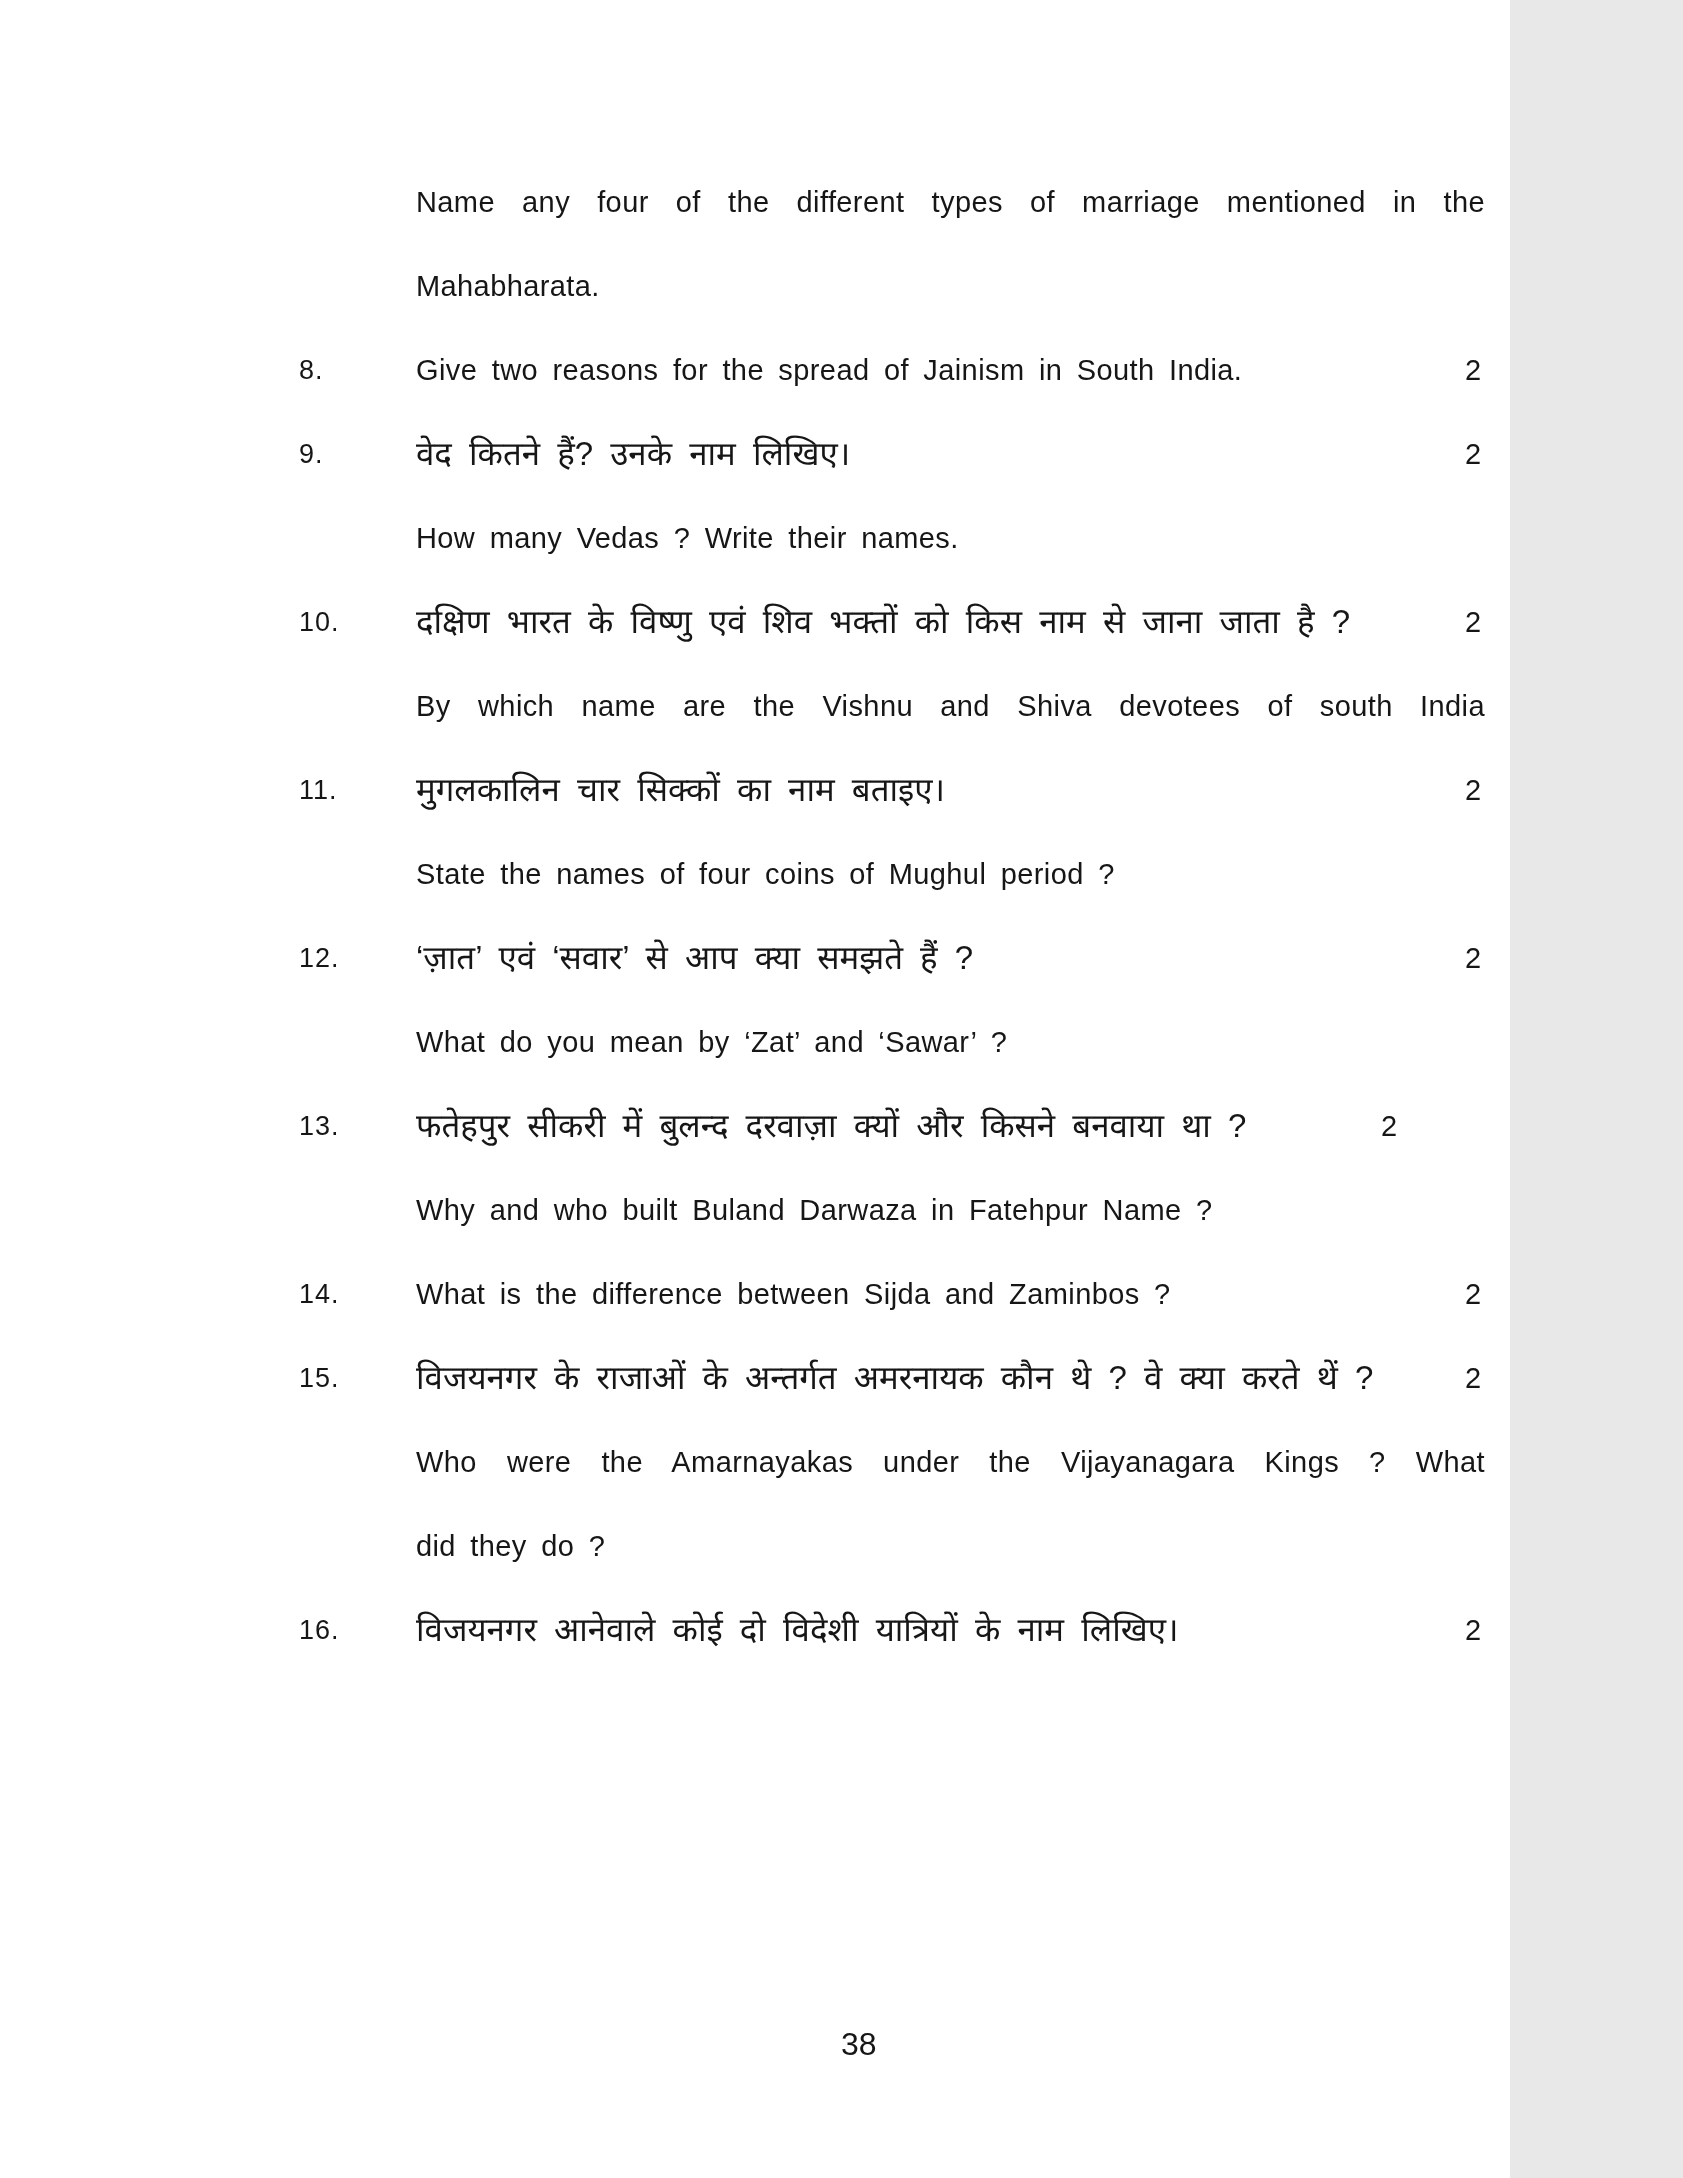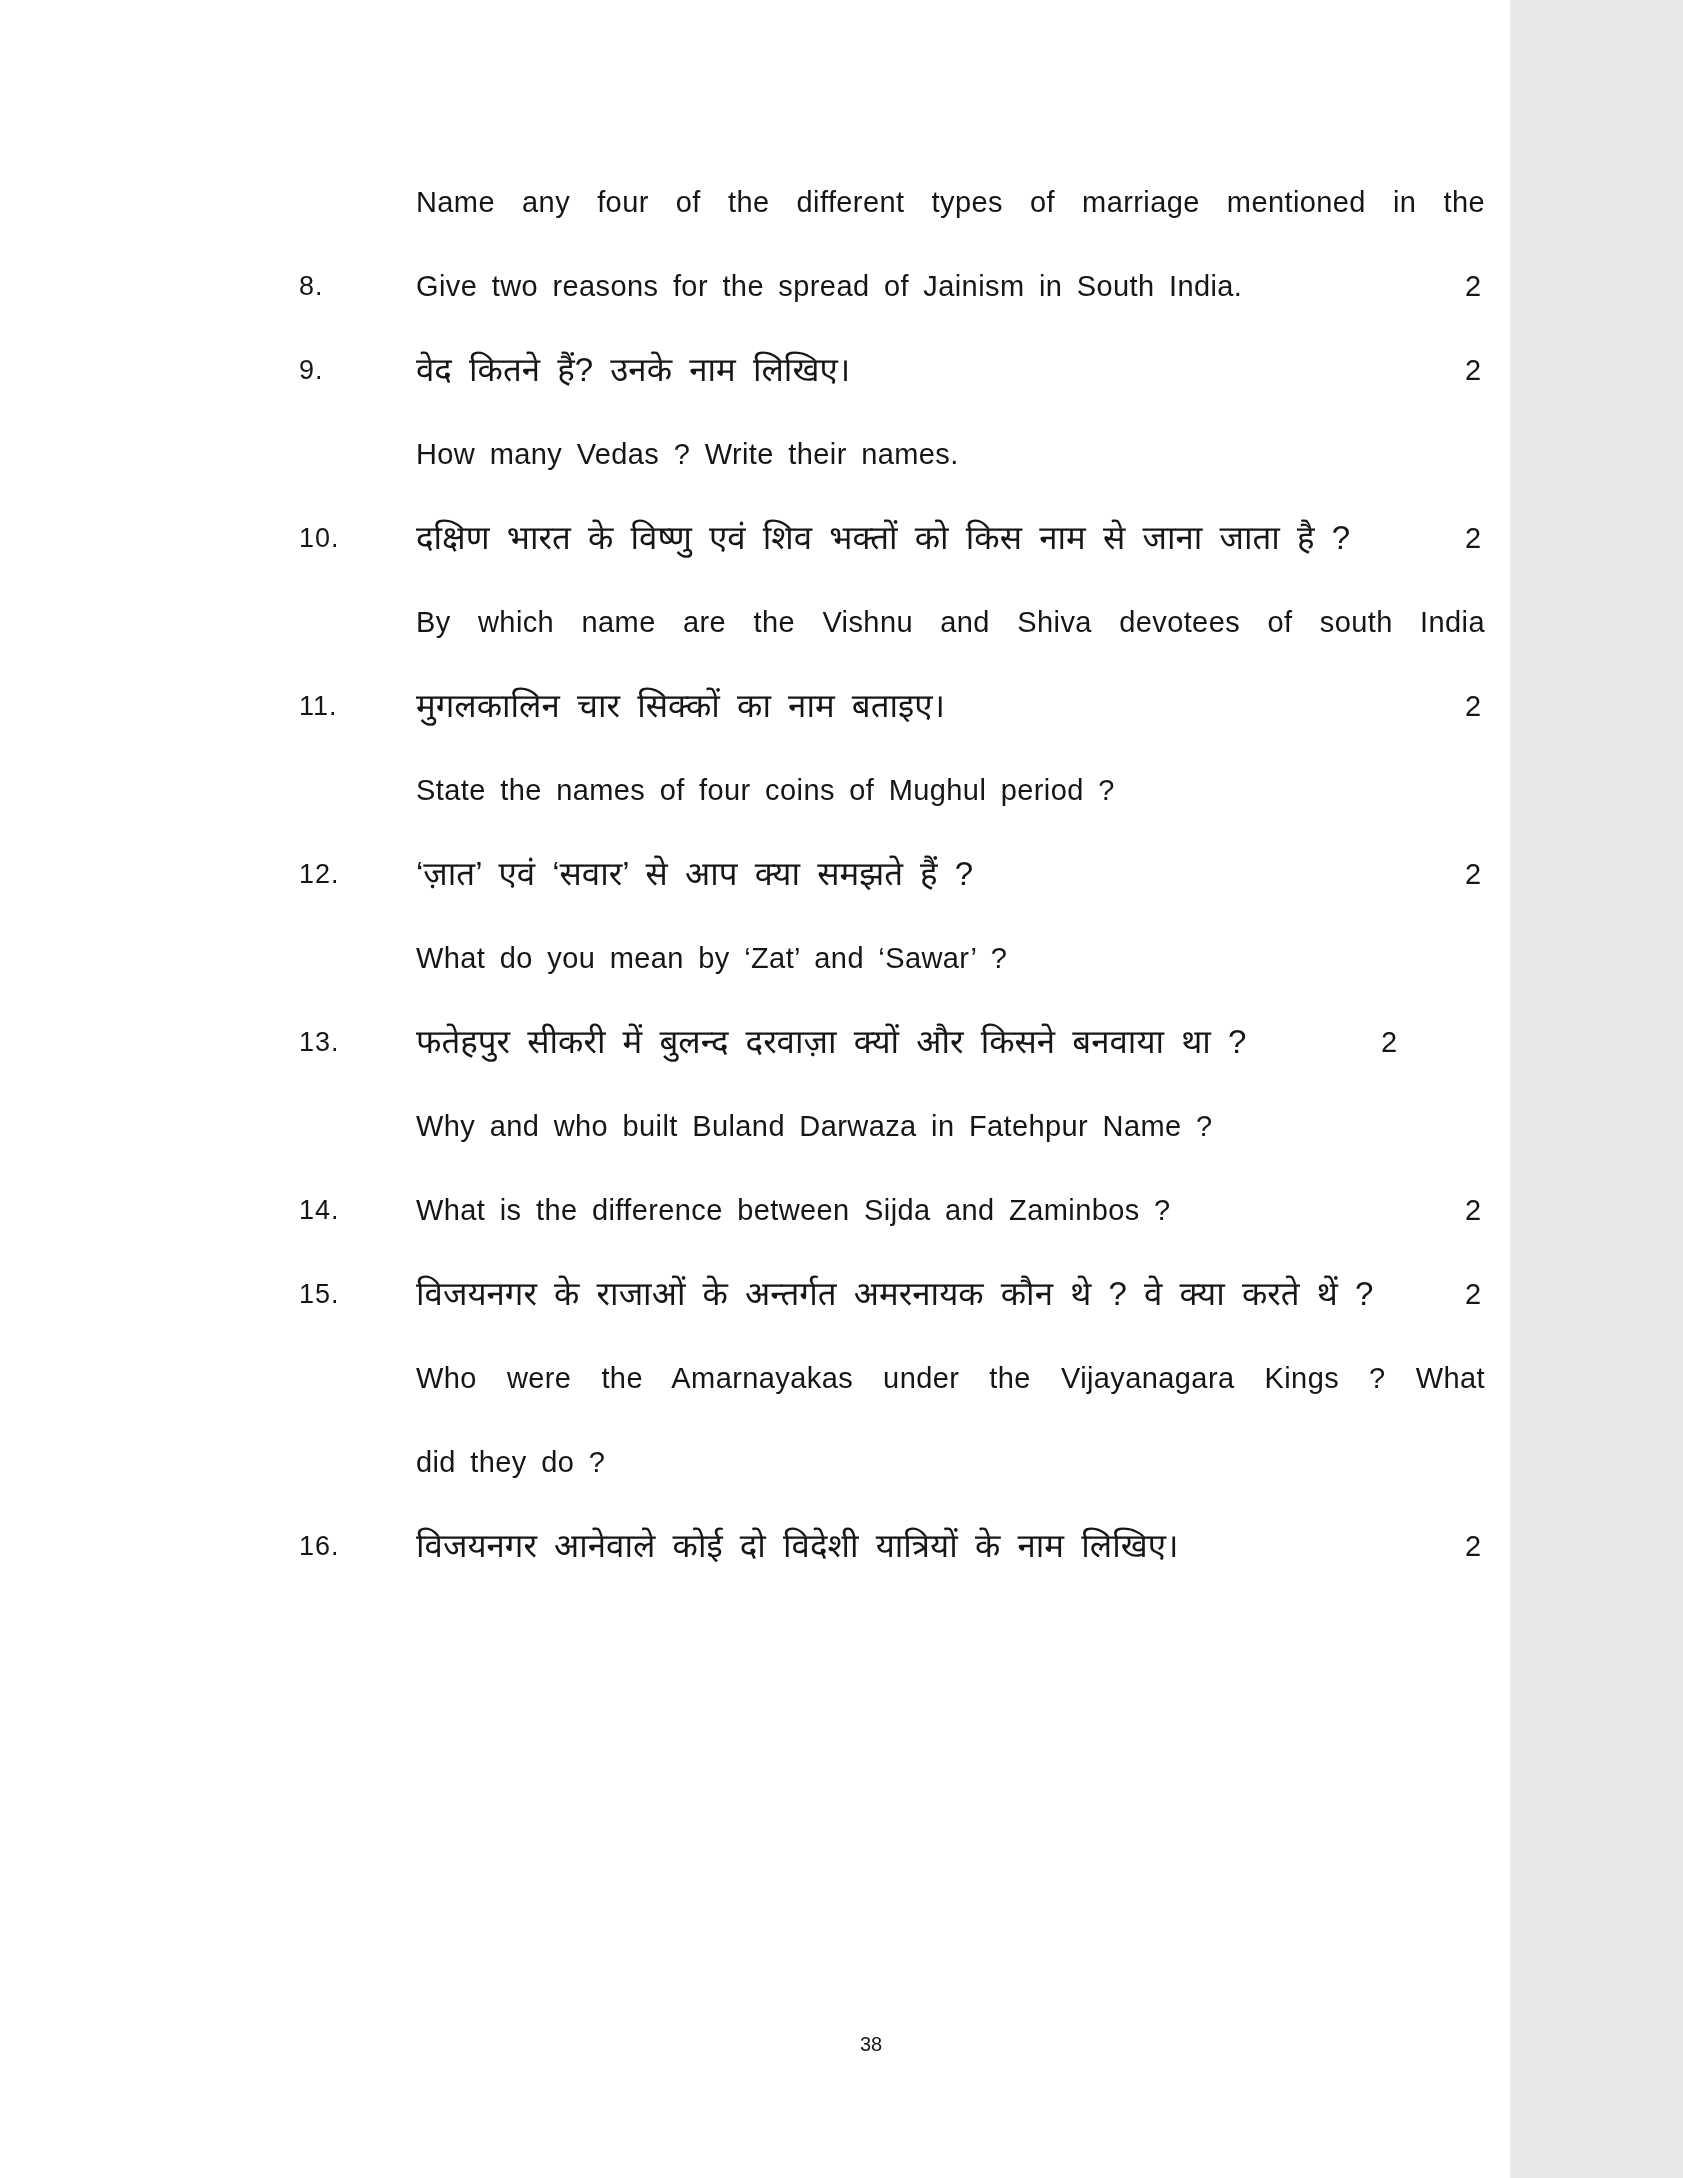--- a/index.html
+++ b/index.html
@@ -62,35 +62,36 @@
     top: 0;
     height: 84px;
     line-height: 84px;
     font-size: 29px;
   }
   .question.q13 .marks {
     left: 965px;
   }
   .page-number {
     position: absolute;
-    left: 860px;
+    left: 841px;
     top: 2002px;
     height: 84px;
     line-height: 84px;
-    font-size: 20px;
+    font-size: 32px;
   }
 </style>
 </head>
 <body>
 
 <div class="page">
   <div class="doc">
 
     <div class="question">
       <span class="line english stretch">Name any four of the different types of marriage mentioned in the</span>
+      <span class="line english">Mahabharata.</span>
     </div>
 
     <div class="question">
       <span class="qnum">8.</span>
       <span class="line english">Give two reasons for the spread of Jainism in South India.</span>
       <span class="marks">2</span>
     </div>
 
     <div class="question">
       <span class="qnum">9.</span>

